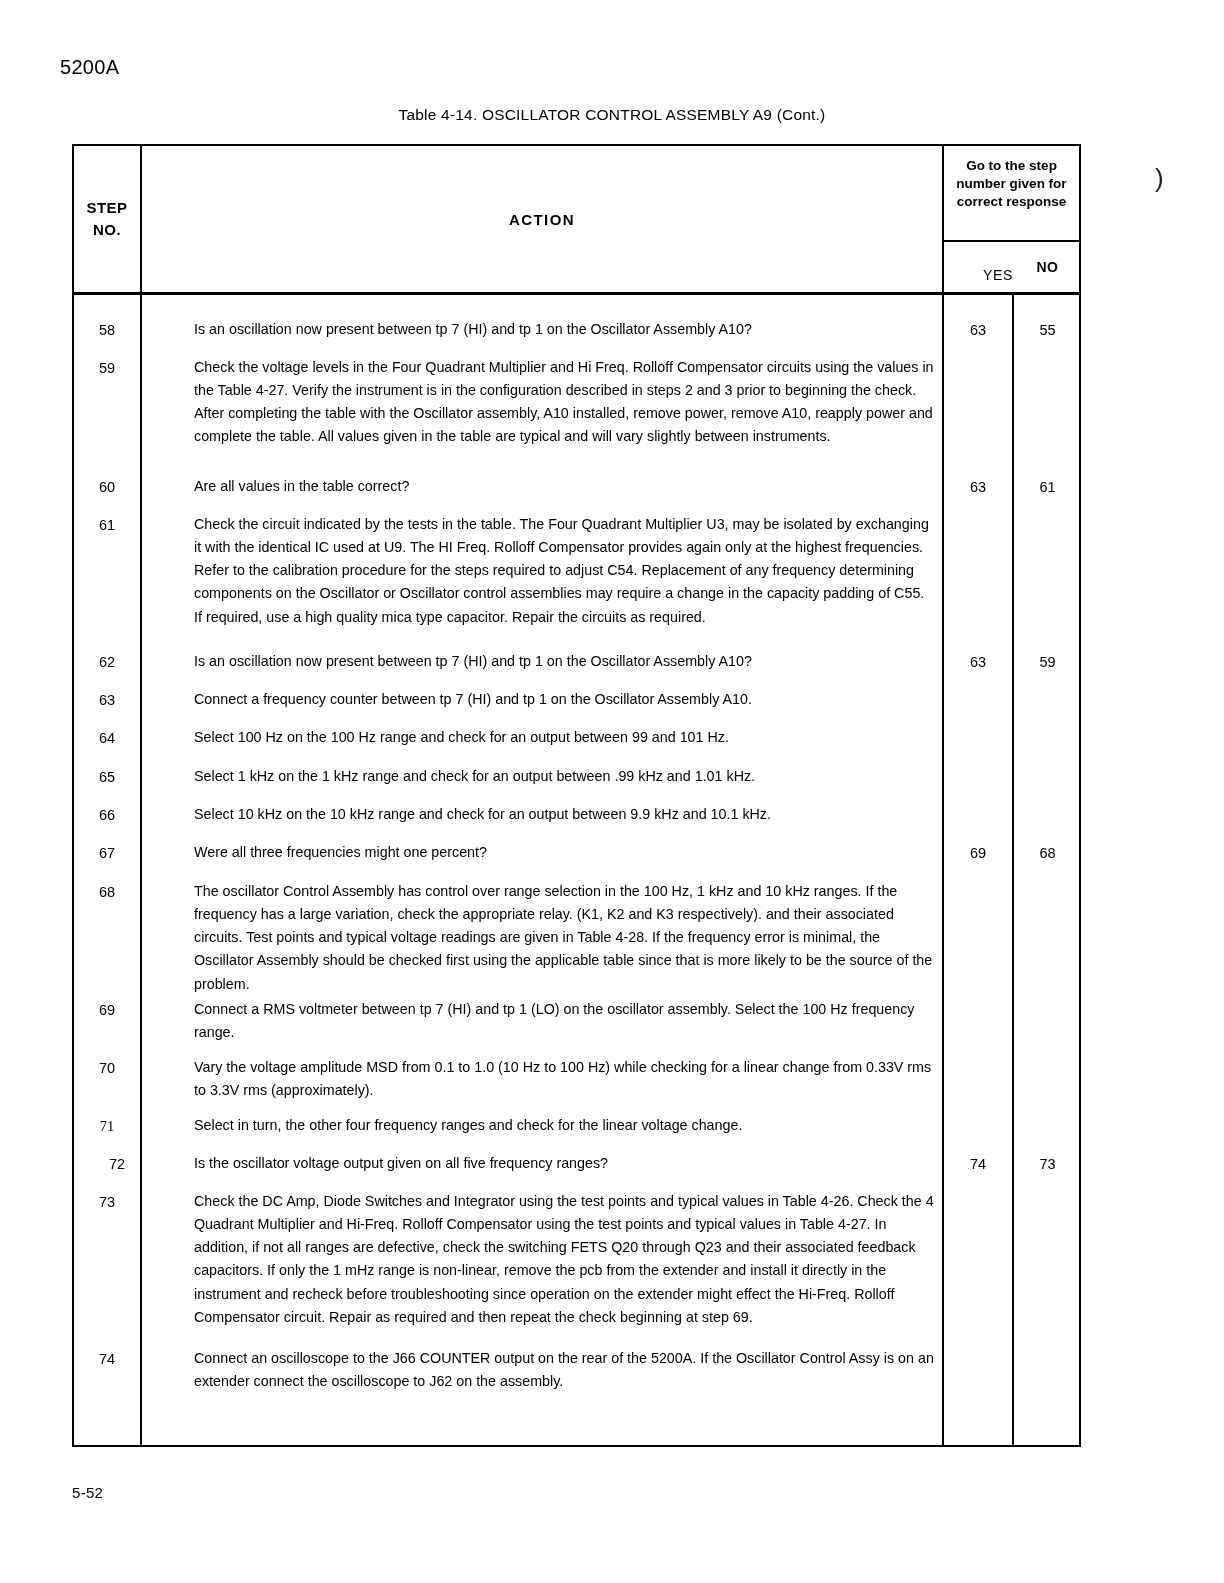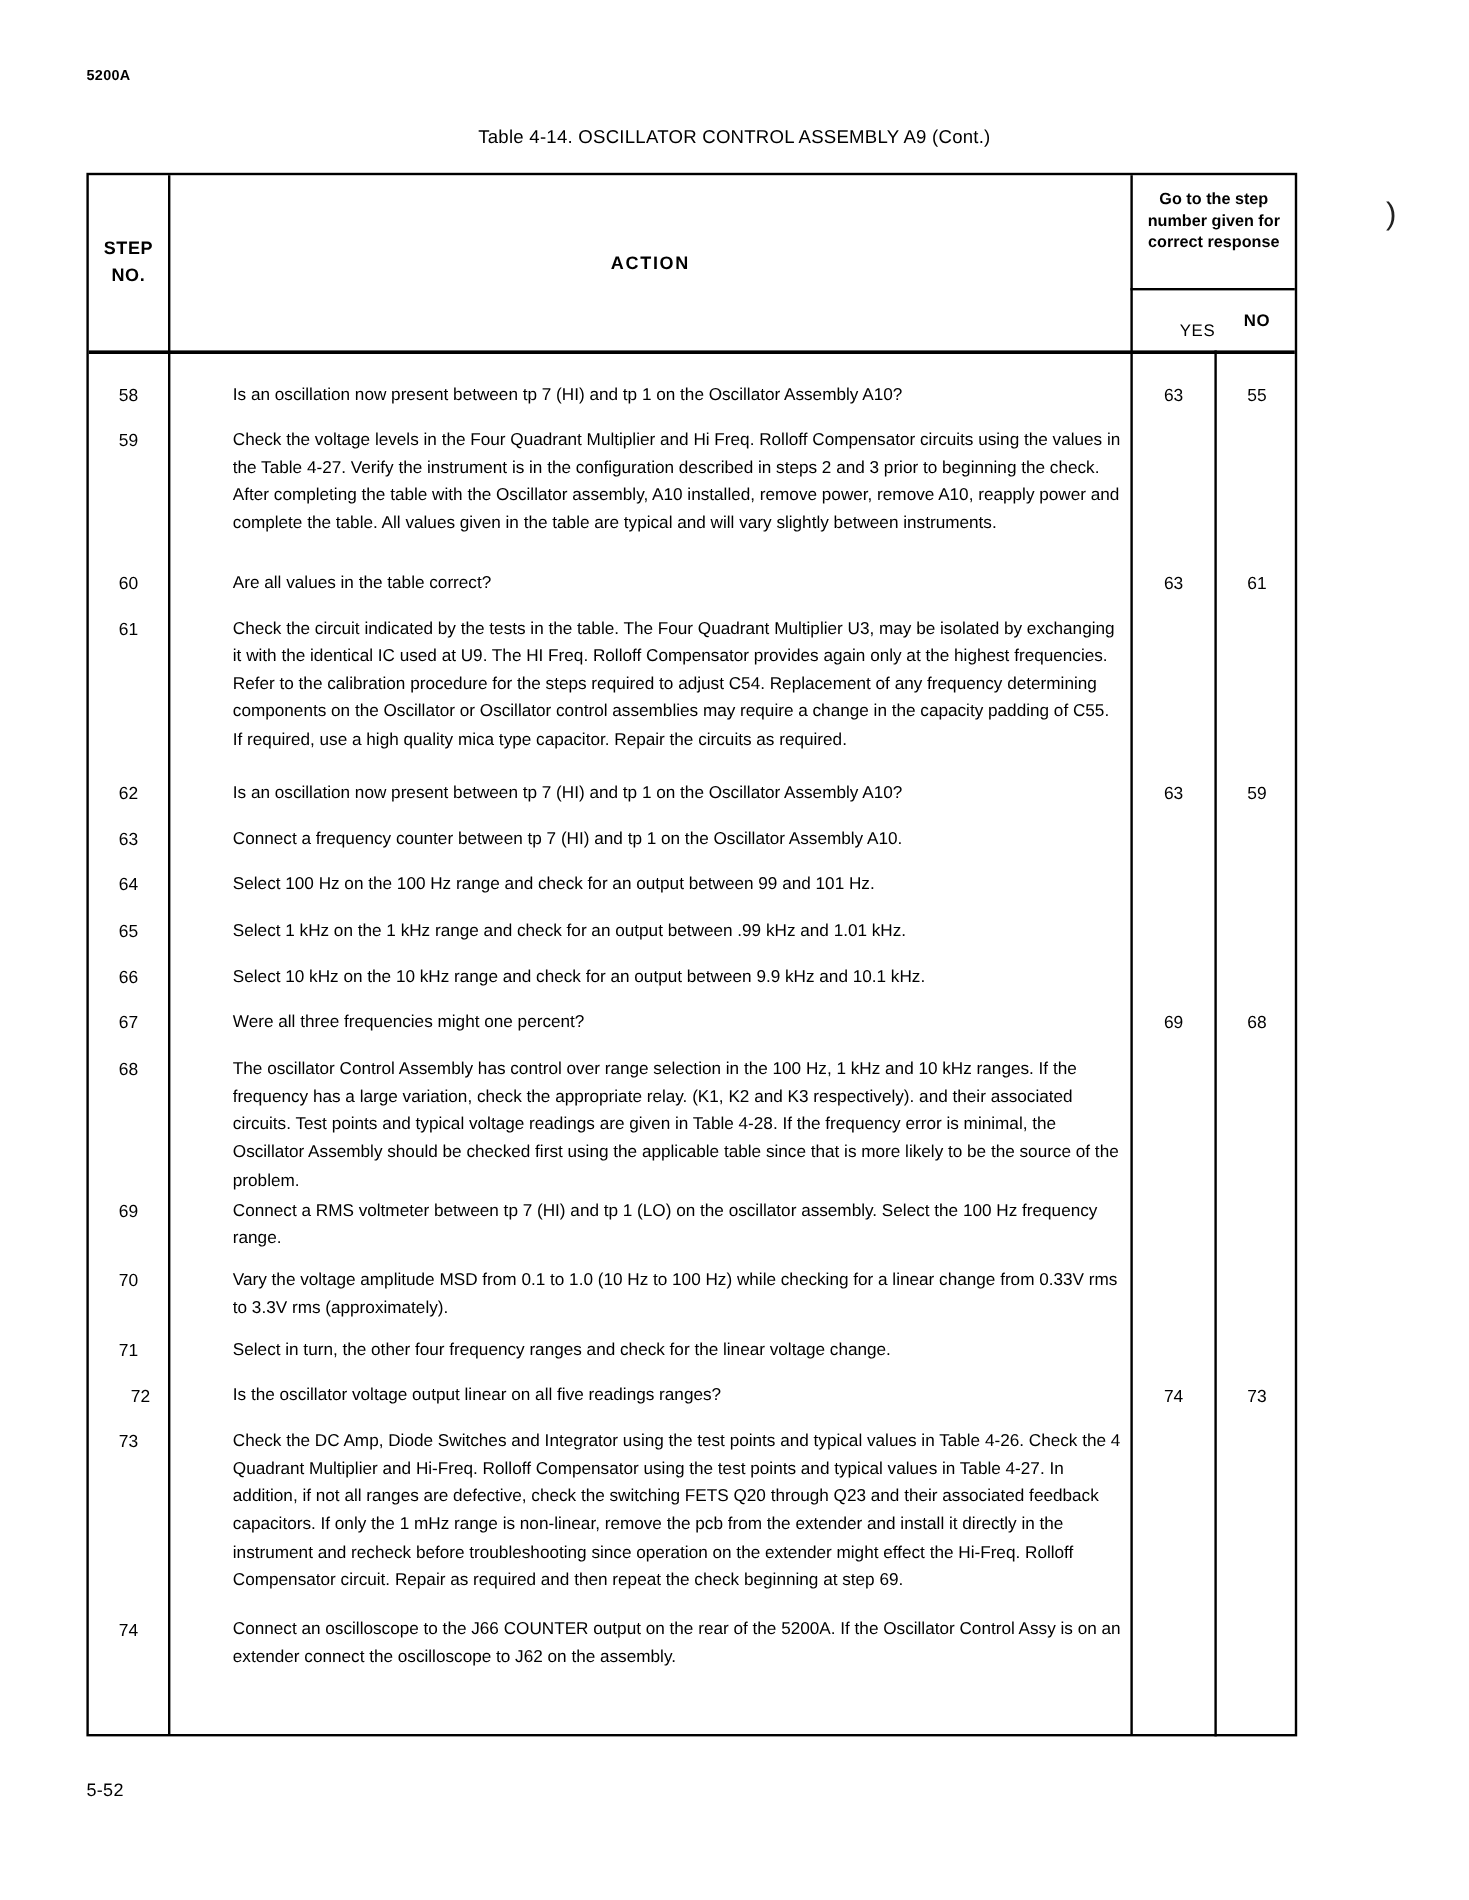--- a/index.html
+++ b/index.html
@@ -16,25 +16,24 @@
     overflow: hidden;
   }
   .page {
     position: relative;
     width: 1224px;
     height: 1583px;
     box-sizing: border-box;
   }
   .header-model {
     position: absolute;
-    left: 72px;
+    left: 60px;
     top: 56px;
-    font-size: 12px;
+    font-size: 20px;
     letter-spacing: 0.3px;
-    font-weight: bold;
   }
   .table-caption {
     position: absolute;
     left: 0;
     top: 106px;
     width: 1224px;
     text-align: center;
     font-size: 15.5px;
     letter-spacing: 0.2px;
   }
@@ -334,28 +333,28 @@
           <div class="cell-yes" style="top: 710px; position: absolute;"></div>
           <div class="cell-no" style="top: 710px; position: absolute;"></div>
         </div>
         <div class="row" style="position: static;">
           <div class="cell-step" style="top: 768px; position: absolute;">70</div>
           <div class="cell-action" style="top: 764px; position: absolute;">Vary the voltage amplitude MSD from 0.1 to 1.0 (10 Hz to 100 Hz) while checking for a linear change from 0.33V rms to 3.3V rms (approximately).</div>
           <div class="cell-yes" style="top: 768px; position: absolute;"></div>
           <div class="cell-no" style="top: 768px; position: absolute;"></div>
         </div>
         <div class="row" style="position: static;">
-          <div class="cell-step" style="top: 826px; position: absolute;">71</div>
+          <div class="cell-step" style="top: 826px; position: absolute; font-family: Liberation Serif, serif;">71</div>
           <div class="cell-action" style="top: 822px; position: absolute;">Select in turn, the other four frequency ranges and check for the linear voltage change.</div>
           <div class="cell-yes" style="top: 826px; position: absolute;"></div>
           <div class="cell-no" style="top: 826px; position: absolute;"></div>
         </div>
         <div class="row" style="position: static;">
           <div class="cell-step" style="top: 864px; position: absolute; padding-left: 10px;">72</div>
-          <div class="cell-action" style="top: 860px; position: absolute;">Is the oscillator voltage output linear on all five readings ranges?</div>
+          <div class="cell-action" style="top: 860px; position: absolute;">Is the oscillator voltage output given on all five frequency ranges?</div>
           <div class="cell-yes" style="top: 864px; position: absolute;">74</div>
           <div class="cell-no" style="top: 864px; position: absolute;">73</div>
         </div>
         <div class="row" style="position: static;">
           <div class="cell-step" style="top: 902px; position: absolute;">73</div>
           <div class="cell-action" style="top: 898px; position: absolute;">Check the DC Amp, Diode Switches and Integrator using the test points and typical values in Table 4-26.  Check the 4 Quadrant Multiplier and Hi-Freq. Rolloff Compensator using the test points and typical values in Table 4-27.  In addition, if not all ranges are defective, check the switching FETS Q20 through Q23 and their associated feedback capacitors.  If only the 1 mHz range is non-linear, remove the pcb from the extender and install it directly in the instrument and recheck before troubleshooting since operation on the extender might effect the Hi-Freq. Rolloff Compensator circuit.  Repair as required and then repeat the check beginning at step 69.</div>
           <div class="cell-yes" style="top: 902px; position: absolute;"></div>
           <div class="cell-no" style="top: 902px; position: absolute;"></div>
         </div>
         <div class="row" style="position: static;">

